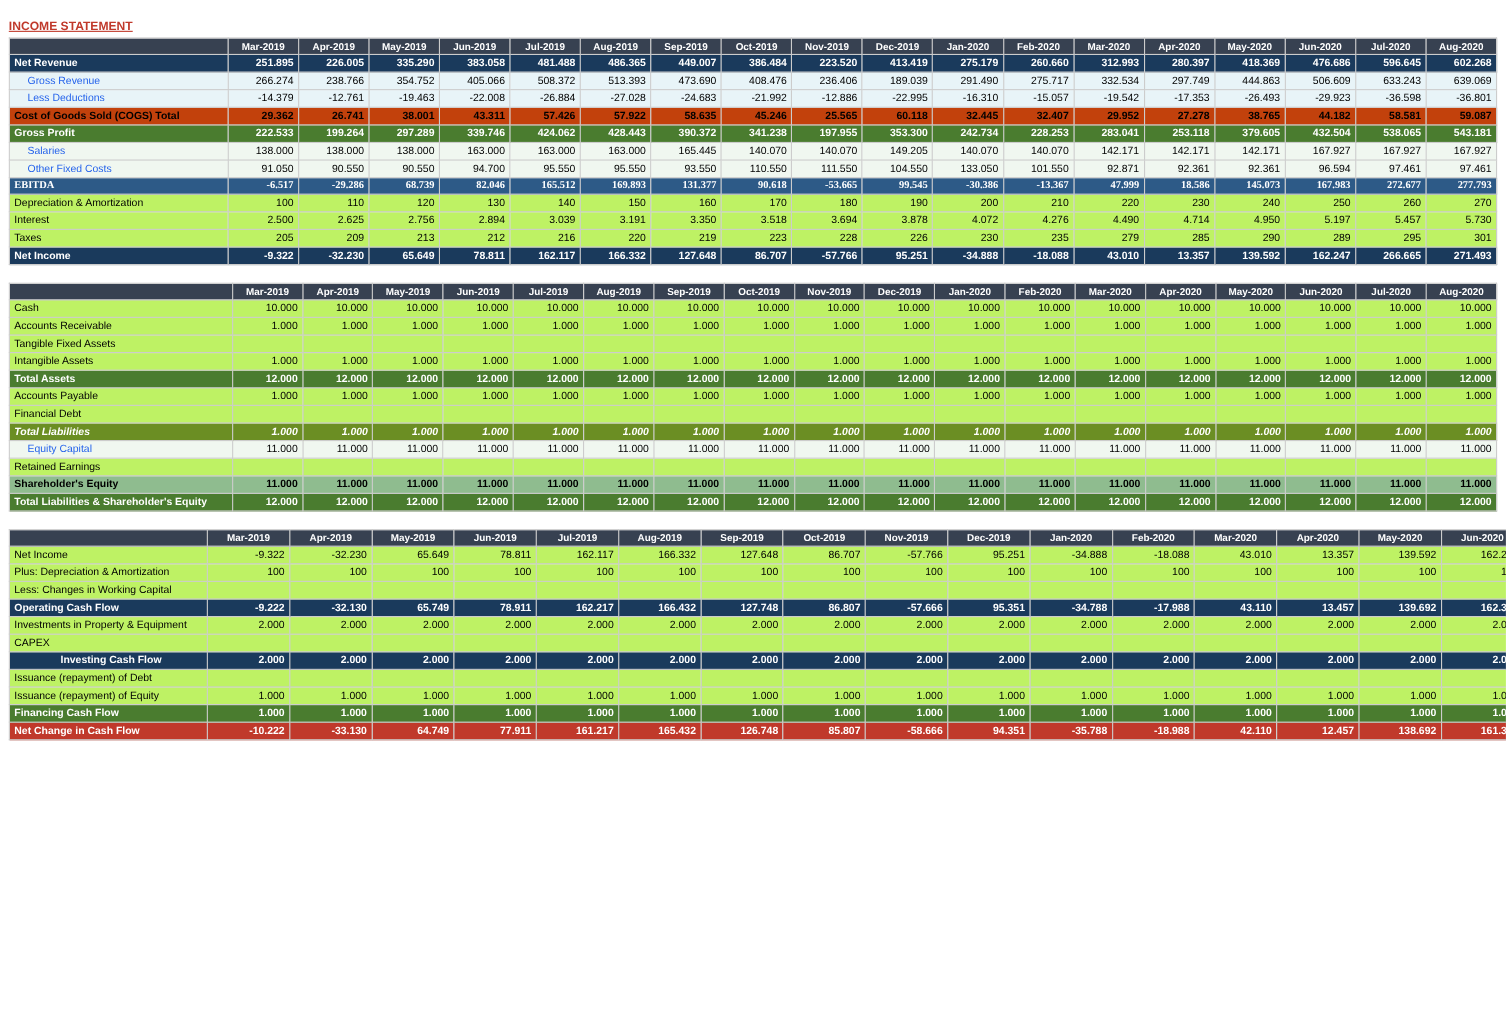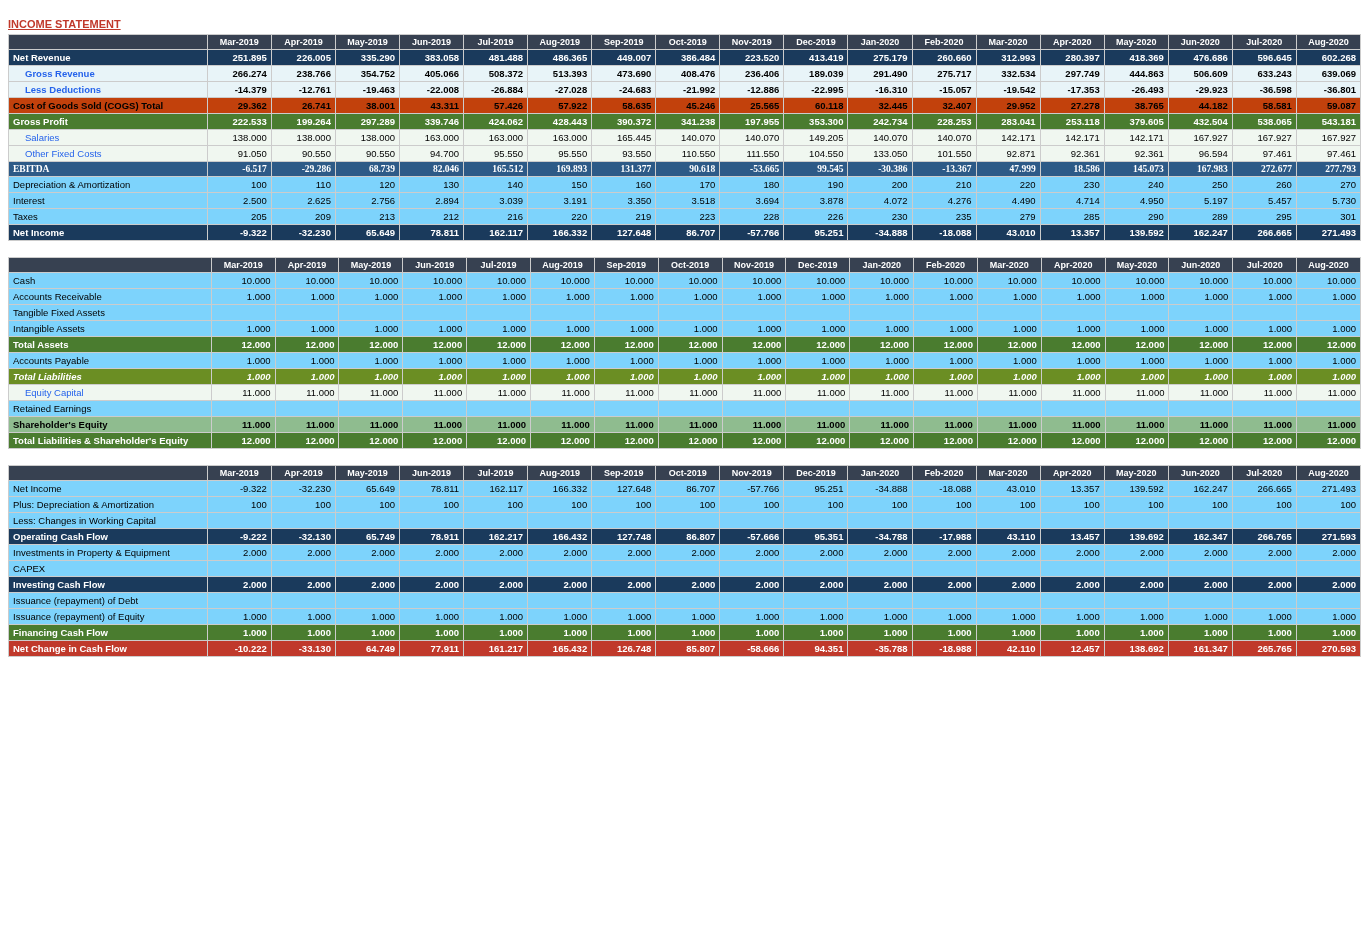--- a/index.html
+++ b/index.html
@@ -75,21 +75,20 @@
       background: #1a3a5c;
       color: #fff;
       font-weight: bold;
     }
     .row-netincome td {
       color: #fff;
       font-weight: bold;
     }
     .row-indent {
       background: #e8f4f8;
-      font-weight: bold;
     }
     .row-indent td:first-child {
       padding-left: 16px;
       color: #2563eb;
     }
     .row-indent2 {
       background: #f0f7f0;
     }
     .row-indent2 td:first-child {
       padding-left: 16px;
@@ -146,41 +145,42 @@
       font-weight: bold;
     }
     .row-investing {
       background: #1a3a5c;
       color: #fff;
       font-weight: bold;
     }
     .row-investing td {
       color: #fff;
       font-weight: bold;
+      padding-left: 46px;
     }
     .row-financing {
       background: #4a7c2f;
       color: #fff;
       font-weight: bold;
     }
     .row-financing td {
       color: #fff;
       font-weight: bold;
     }
     .row-netchange {
       background: #c0392b;
       color: #fff;
       font-weight: bold;
     }
     .row-netchange td {
       color: #fff;
       font-weight: bold;
     }
     .row-plain {
-      background: #7dd3fc;
+      background: #bef264;
     }
     .header-row th {
       background: #374151;
       color: #fff;
       font-size: 9px;
       text-align: center;
     }
     .header-row th:first-child {
       background: #374151;
     }
@@ -616,20 +616,41 @@
           <td>1.000</td>
           <td>1.000</td>
           <td>1.000</td>
           <td>1.000</td>
           <td>1.000</td>
           <td>1.000</td>
           <td>1.000</td>
           <td>1.000</td>
           <td>1.000</td>
         </tr>
+        <tr class="row-plain">
+          <td>Financial Debt</td>
+          <td></td>
+          <td></td>
+          <td></td>
+          <td></td>
+          <td></td>
+          <td></td>
+          <td></td>
+          <td></td>
+          <td></td>
+          <td></td>
+          <td></td>
+          <td></td>
+          <td></td>
+          <td></td>
+          <td></td>
+          <td></td>
+          <td></td>
+          <td></td>
+        </tr>
         <tr class="row-total-liab">
           <td>Total Liabilities</td>
           <td>1.000</td>
           <td>1.000</td>
           <td>1.000</td>
           <td>1.000</td>
           <td>1.000</td>
           <td>1.000</td>
           <td>1.000</td>
           <td>1.000</td>

